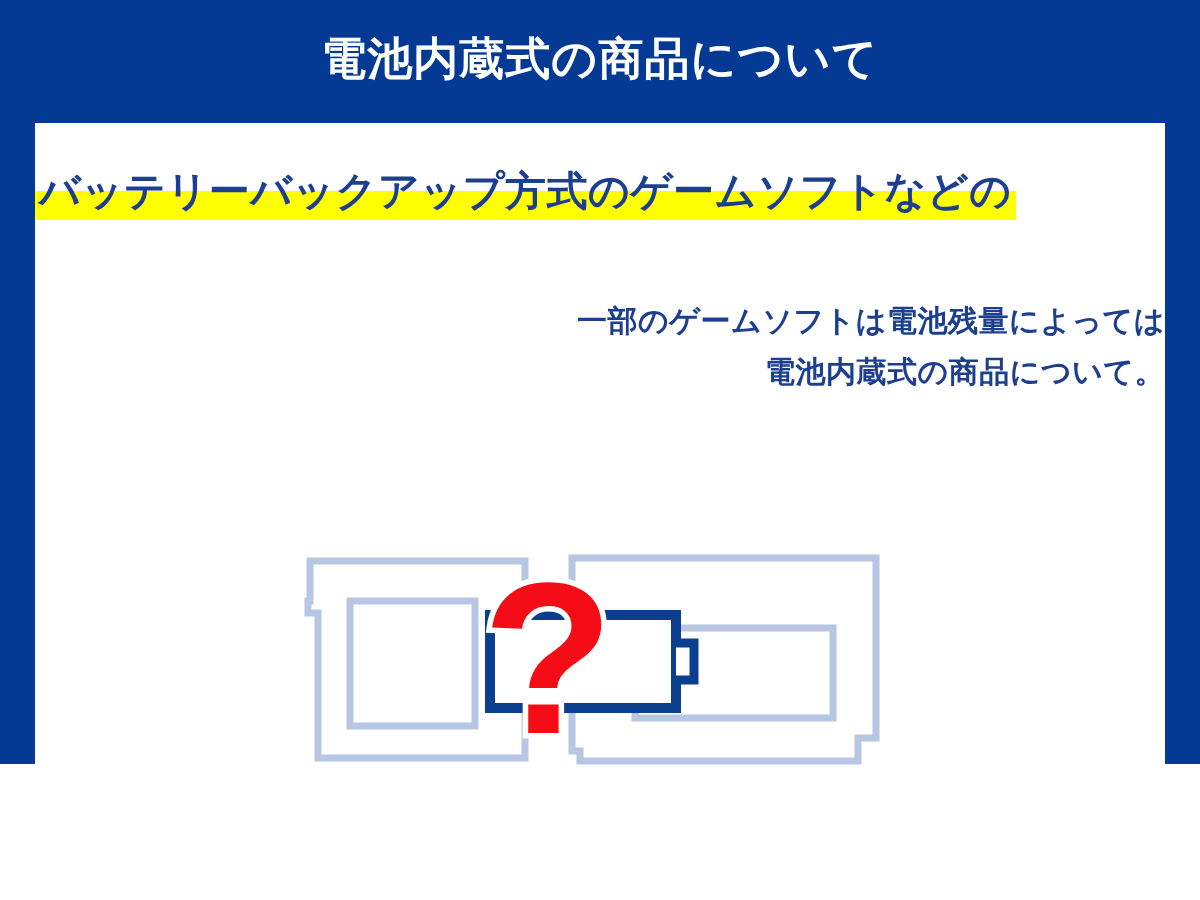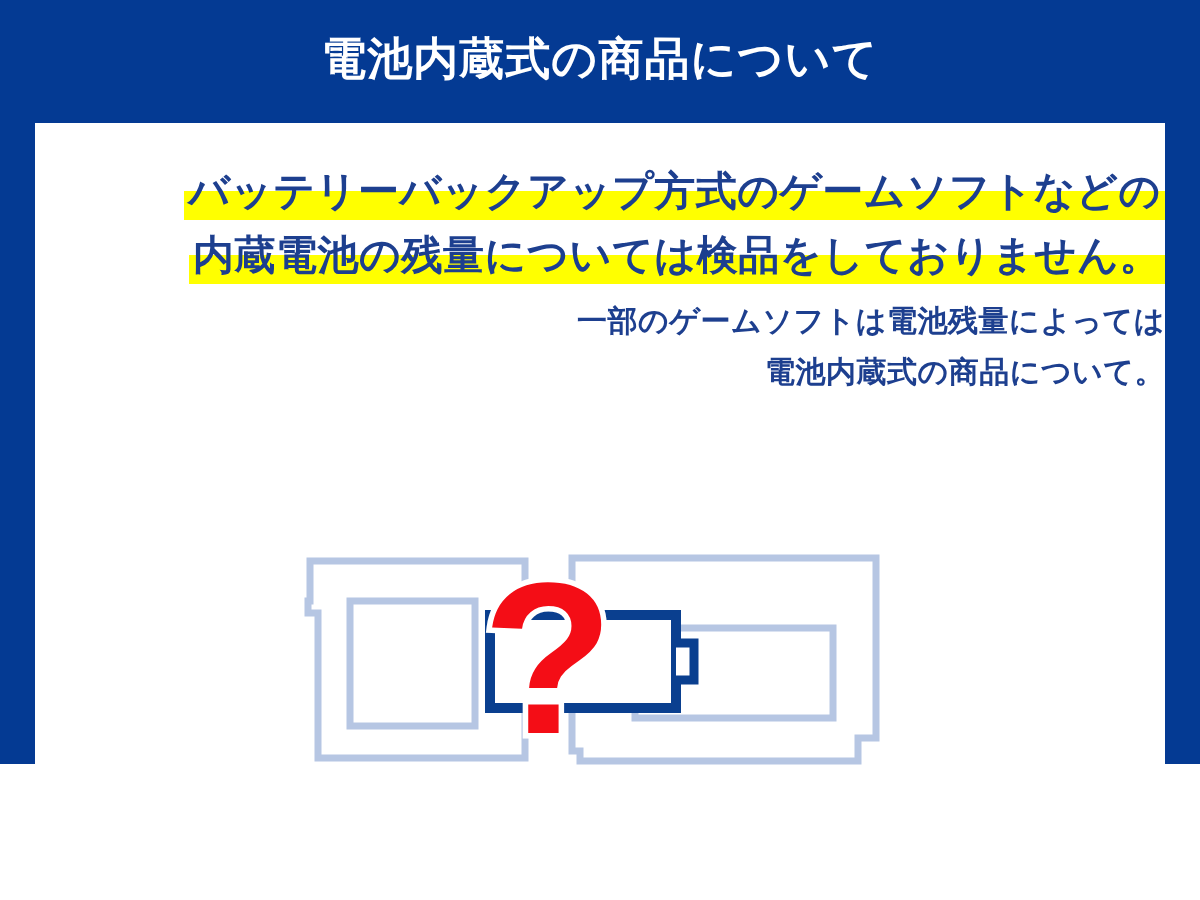--- a/index.html
+++ b/index.html
@@ -57,21 +57,21 @@
     background: #ffffff;
     overflow: hidden;
   }
 
   
   .headline-block {
     position: absolute;
     left: 0;
     top: 36px;
     width: 1130px;
-    text-align: right;
+    text-align: left;
   }
   .headline-line {
     display: block;
     margin: 0 auto;
     line-height: 64px;
     height: 64px;
     white-space: nowrap;
   }
   .headline-line .hl-text {
     display: inline;
@@ -128,21 +128,20 @@
 <div id="notice-slide">
 
   <div class="header-band">
     <h1 class="header-title">電池内蔵式の商品について</h1>
   </div>
 
   <div class="content-card">
 
     <div class="headline-block">
       <span class="headline-line"><span class="hl-text">バッテリーバックアップ方式のゲームソフトなどの</span></span>
-      <span class="headline-line"><span class="hl-text">内蔵電池の残量については検品をしておりません。</span></span>
     </div>
 
     <div class="body-block">
       <span class="body-line">一部のゲームソフトは電池残量によっては</span>
       <span class="body-line">電池内蔵式の商品について。</span>
     </div>
 
     <div class="illustration">
       <svg width="640" height="250" viewBox="0 0 640 250">
 

